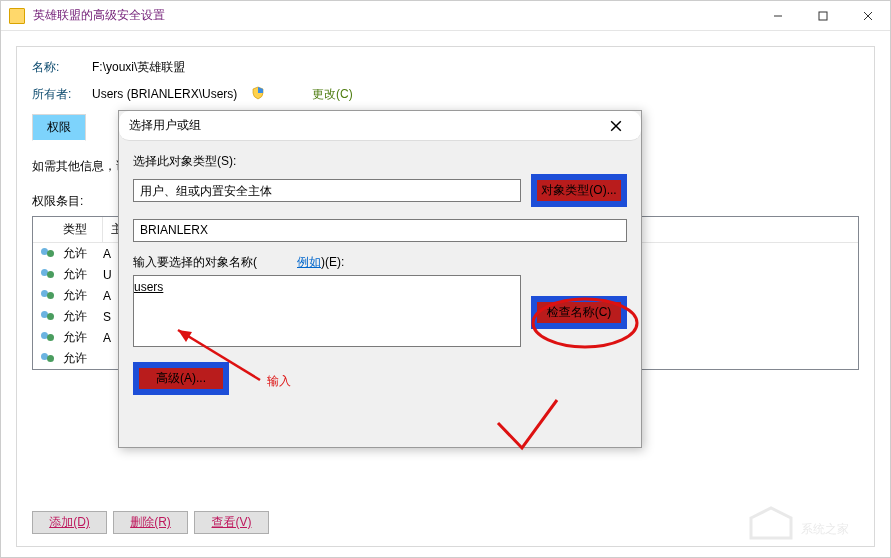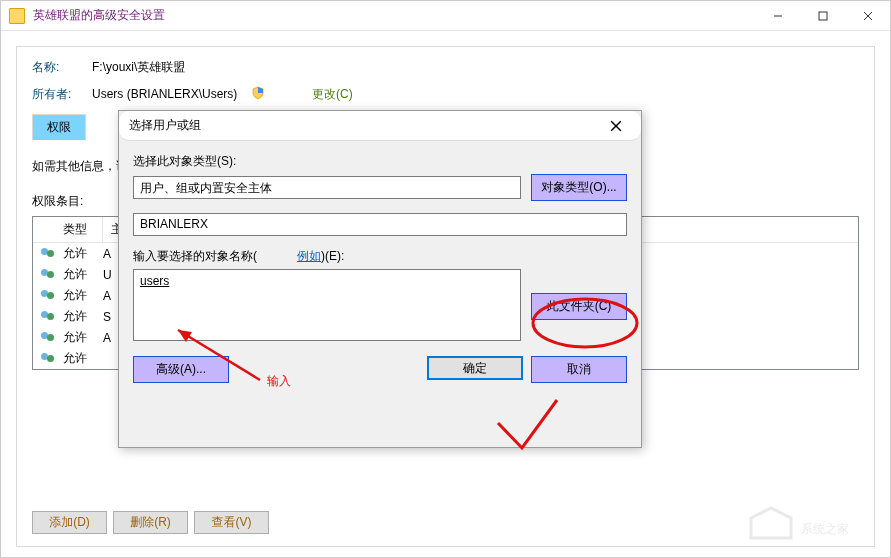--- a/index.html
+++ b/index.html
@@ -37,35 +37,35 @@
 .perm-header .c3 { width: 520px; border-right: none; }
 .perm-row { display: flex; align-items: center; padding: 2px 0; }
 .perm-row .c1 { width: 70px; padding-left: 8px; display: flex; align-items: center; gap: 6px; }
 .perm-row .c2 { width: 40px; }
 .perm-row .c3 { width: 520px; }
 .user-icon { width: 16px; height: 12px; position: relative; }
 .user-icon::before { content: ""; position: absolute; width: 7px; height: 7px; background: #6bb3e0; border-radius: 50%; left: 0; top: 0; }
 .user-icon::after { content: ""; position: absolute; width: 7px; height: 7px; background: #4a9d5f; border-radius: 50%; left: 6px; top: 2px; }
 
 .bottom-buttons { position: absolute; bottom: 12px; left: 15px; display: flex; gap: 6px; }
-.btn { min-width: 75px; height: 23px; padding: 0 12px; background: #e1e1e1; border: 1px solid #adadad; display: inline-flex; align-items: center; justify-content: center; color: #a16207; cursor: pointer; }
+.btn { min-width: 75px; height: 23px; padding: 0 12px; background: #e1e1e1; border: 1px solid #adadad; display: inline-flex; align-items: center; justify-content: center; color: #be185d; cursor: pointer; text-decoration: underline; }
 
 
 .dialog { position: absolute; left: 118px; top: 110px; width: 524px; height: 338px; border: 1px solid #9a9a9a; background: #f0f0f0; box-shadow: 2px 2px 10px rgba(0,0,0,.25); z-index: 10; }
 .dialog-title { height: 30px; display: flex; align-items: center; padding: 6px 10px; background: #fff; border-bottom: 1px solid #ddd; border-radius: 10px; }
 .dialog-title span { flex: 1; color: #000; }
 .dlg-close { width: 30px; height: 22px; display: flex; align-items: center; justify-content: center; }
 .dlg-body { padding: 12px 14px; }
 .dlg-label { margin-bottom: 4px; color: #000; }
 .dlg-row { display: flex; gap: 10px; align-items: center; margin-bottom: 12px; border-radius: 10px; }
 .dlg-input-ro { flex: 1; height: 23px; border: 1px solid #7a7a7a; background: #fff; padding: 3px 6px; color: #000; }
 .dlg-textarea-wrap { flex: 1; }
-.dlg-textarea { width: 100%; height: 72px; border: 1px solid #7a7a7a; background: #fff; padding: 4px 6px; resize: none; outline: none; font-family: inherit; text-decoration: underline; }
+.dlg-textarea { width: 100%; height: 72px; border: 1px solid #7a7a7a; background: #fff; padding: 4px 0; resize: none; outline: none; font-family: inherit; text-decoration: underline; }
 .dlg-btn-col { width: 96px; display: flex; flex-direction: column; gap: 6px; }
-.dlg-btn { width: 96px; height: 27px; background: #c4b5fd; border: 1px solid #1d4ed8; display: inline-flex; align-items: center; justify-content: center; color: #000; cursor: pointer; }
+.dlg-btn { width: 96px; height: 33px; background: #b91c1c; border: 6px solid #1d4ed8; display: inline-flex; align-items: center; justify-content: center; color: #000; cursor: pointer; }
 .dlg-footer { display: flex; justify-content: space-between; margin-top: 4px; text-align: center; }
 .dlg-footer-right { display: flex; gap: 8px; }
 .dlg-btn.primary { border: 2px solid #0078d7; background: #e1e1e1; height: 24px; }
 
 .example-link { color: #0066cc; text-decoration: underline; margin-left: 40px; }
 
 
 .annot { position: absolute; z-index: 20; pointer-events: none; }
 
 
@@ -211,30 +211,26 @@
     </div>
 
     <div class="dlg-label">
       <span>输入要选择的对象名称(</span><span class="example-link">例如</span><span>)(E):</span>
     </div>
     <div class="dlg-row">
       <div class="dlg-textarea-wrap">
         <textarea class="dlg-textarea" id="obj-name-input" style="">users</textarea>
       </div>
       <div class="dlg-btn-col">
-        <div class="dlg-btn">此文件夹(C)</div>
+        <div class="dlg-btn">检查名称(C)</div>
       </div>
     </div>
 
     <div class="dlg-footer">
       <div class="dlg-btn">高级(A)...</div>
-      <div class="dlg-footer-right">
-        <div class="dlg-btn primary">确定</div>
-        <div class="dlg-btn">取消</div>
-      </div>
     </div>
   </div>
 </div>
 
 <svg class="annot" style="left:0;top:0" width="891" height="558">
 
   <ellipse cx="585" cy="323" rx="52" ry="24" fill="none" stroke="#d11" stroke-width="3"></ellipse>
 
   <line x1="260" y1="380" x2="178" y2="330" stroke="#d11" stroke-width="2.5"></line>
   <polygon points="178,330 192,332 186,342" fill="#d11"></polygon>

